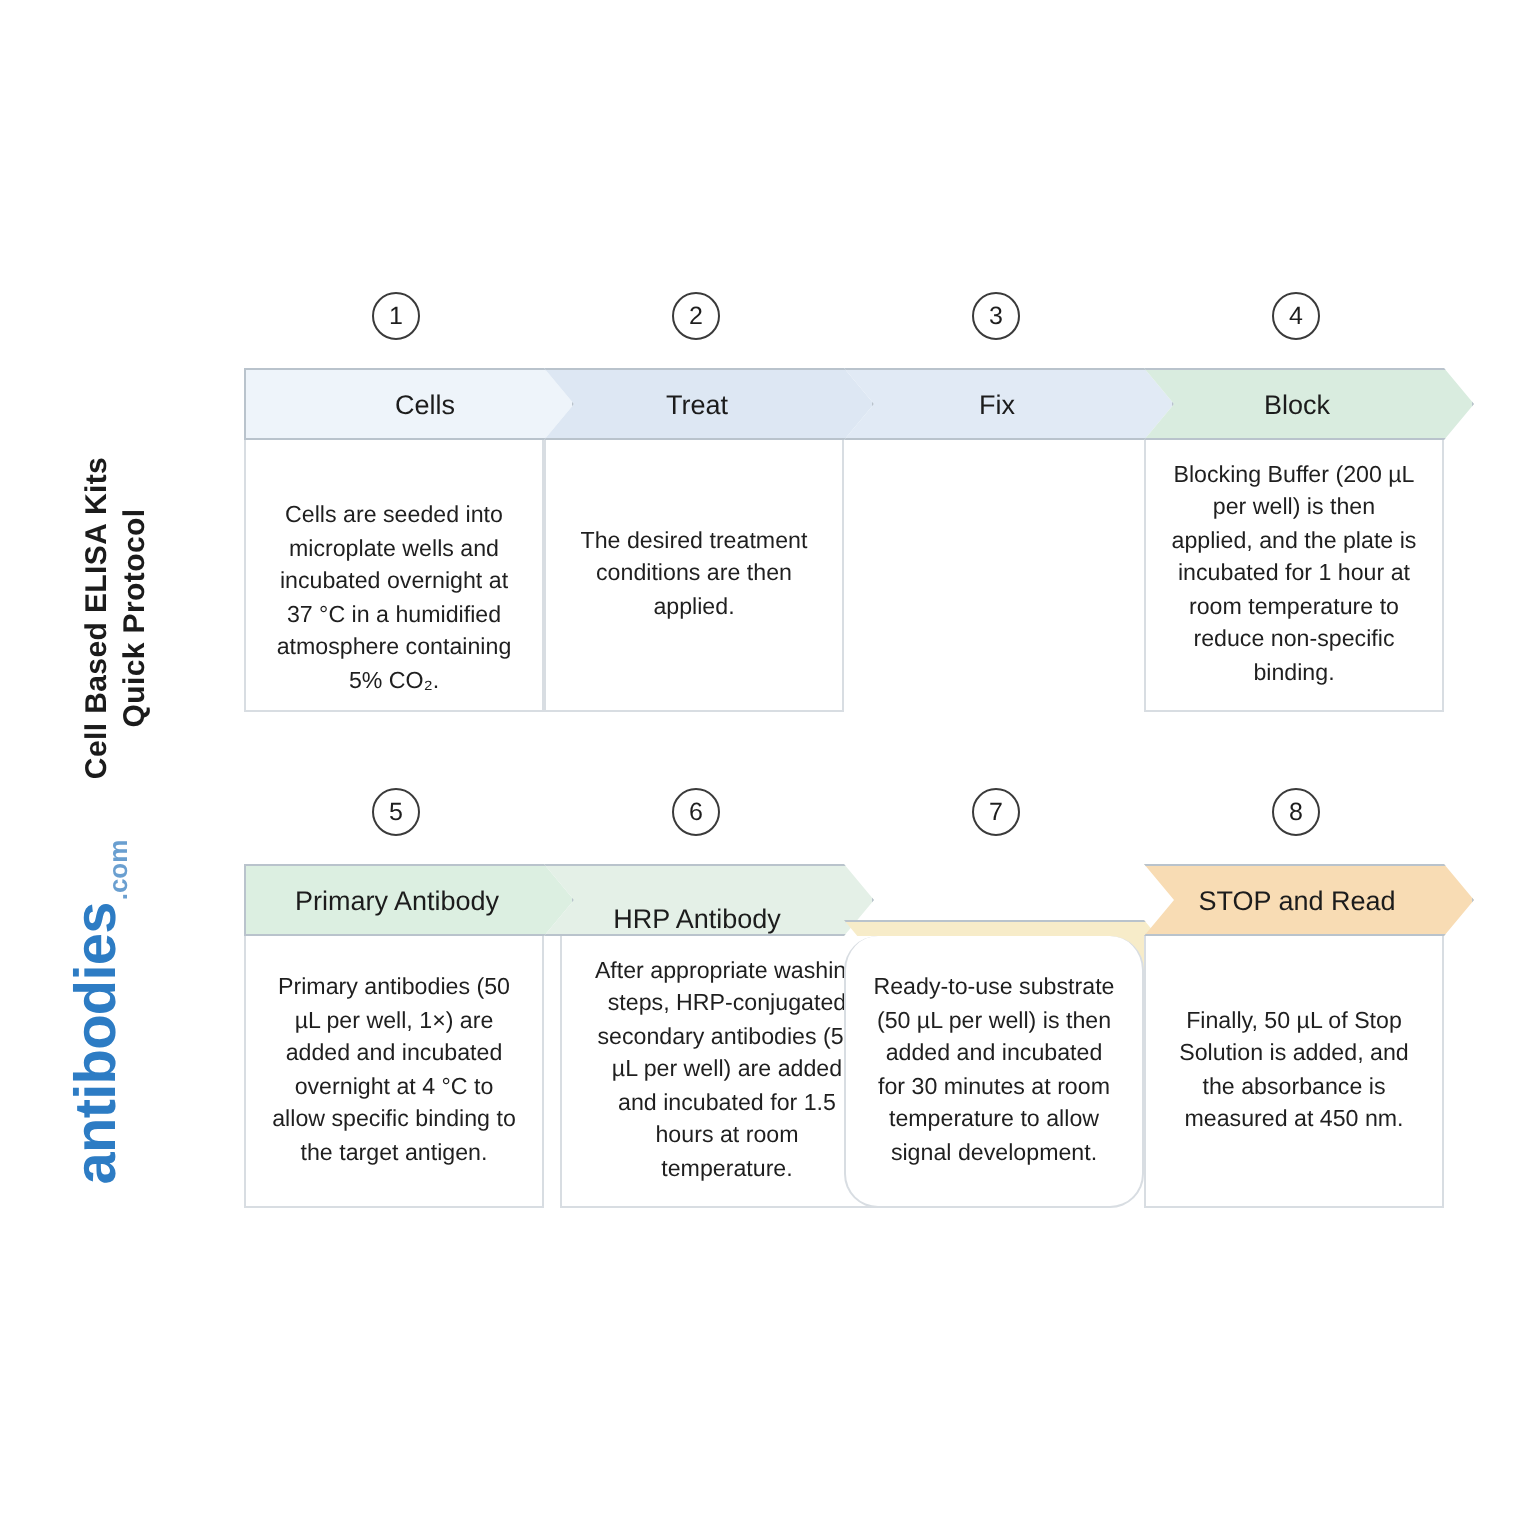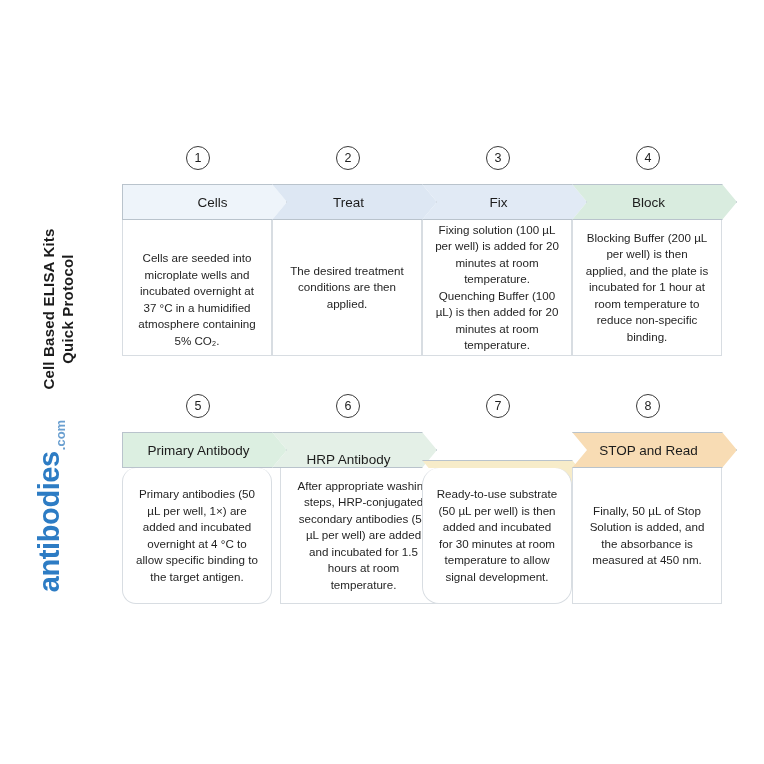--- a/index.html
+++ b/index.html
@@ -171,23 +171,20 @@
     </div>
   </div>
 
   <div class="boxes">
     <div class="box" style="left:0px; width:150px;align-items:flex-end;">
       <p>Cells are seeded into microplate wells and incubated overnight at 37 °C in a humidified atmosphere containing 5% CO₂.</p>
     </div>
     <div class="box" style="left:150px; width:150px;">
       <p>The desired treatment conditions are then applied.</p>
     </div>
-    <div class="box" style="left:300px; width:150px;">
-      <p>Fixing solution (100 µL per well) is added for 20 minutes at room temperature. Quenching Buffer (100 µL) is then added for 20 minutes at room temperature.</p>
-    </div>
     <div class="box" style="left:450px; width:150px;">
       <p>Blocking Buffer (200 µL per well) is then applied, and the plate is incubated for 1 hour at room temperature to reduce non-specific binding.</p>
     </div>
   </div>
 </div>
 
 <div class="row row2">
   <div class="numbers">
     <div class="num-circle" style="left:64px;">5</div>
     <div class="num-circle" style="left:214px;">6</div>
@@ -204,21 +201,21 @@
     </div>
     <div class="chev" style="left:300px; width:165px; background:#f7ecc9; clip-path: polygon(0 0, 150px 0, 165px 50%, 150px 100%, 0 100%, 15px 50%); margin-top: 28px;">
       <span>TMB Substrate</span>
     </div>
     <div class="chev" style="left:450px; width:165px; background:#f8dcb4; clip-path: polygon(0 0, 150px 0, 165px 50%, 150px 100%, 0 100%, 15px 50%);">
       <span>STOP and Read</span>
     </div>
   </div>
 
   <div class="boxes">
-    <div class="box" style="left:0px; width:150px;border-radius:14px;">
+    <div class="box" style="left:0px; width:150px;">
       <p>Primary antibodies (50 µL per well, 1×) are added and incubated overnight at 4 °C to allow specific binding to the target antigen.</p>
     </div>
     <div class="box" style="left:158px; width:164px;padding-left:15px;">
       <p>After appropriate washing steps, HRP-conjugated secondary antibodies (50 µL per well) are added and incubated for 1.5 hours at room temperature.</p>
     </div>
     <div class="box" style="left:300px; width:150px;border-radius:17px;">
       <p>Ready-to-use substrate (50 µL per well) is then added and incubated for 30 minutes at room temperature to allow signal development.</p>
     </div>
     <div class="box" style="left:450px; width:150px;">
       <p>Finally, 50 µL of Stop Solution is added, and the absorbance is measured at 450 nm.</p>

